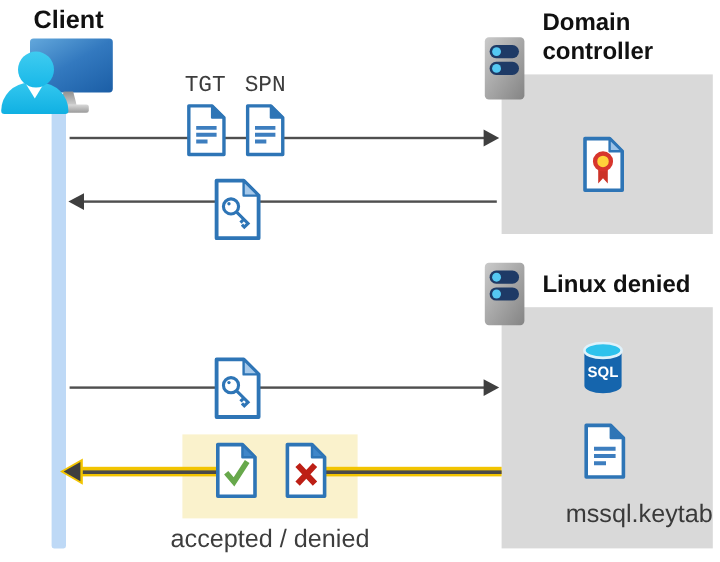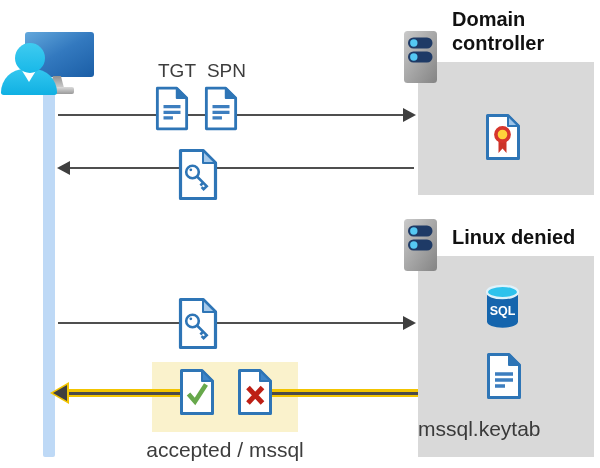--- a/index.html
+++ b/index.html
@@ -31,33 +31,33 @@
   .dc-box{left:418px;top:62px;width:176px;height:133px;}
   .lx-box{left:418px;top:256px;width:176px;height:201px;}
   .dc-server{left:403px;top:30px;}
   .lx-server{left:403px;top:218px;}
   .col-title{font-size:20px;font-weight:700;color:#111;line-height:24px;}
   .dc-title{left:452px;top:7px;width:150px;}
   .lx-title{left:452px;top:225px;white-space:nowrap;}
   .cert-doc{left:485px;top:112px;}
   .sql-icon{left:485px;top:283px;}
   .keytab-doc{left:486px;top:352px;}
-  .keytab-label{left:418px;top:417px;width:176px;text-align:left;font-size:21px;color:#3a3a3a;}
+  .keytab-label{left:418px;top:417px;width:176px;text-align:right;font-size:21px;color:#3a3a3a;}
 
   
   .gline{height:2px;background:#4f4f4f;}
   .head-r{width:0;height:0;border-top:7px solid transparent;border-bottom:7px solid transparent;border-left:13px solid #3f3f3f;}
   .head-l{width:0;height:0;border-top:7px solid transparent;border-bottom:7px solid transparent;border-right:13px solid #3f3f3f;}
   .line1{left:58px;top:114px;width:346px;}
   .head1{left:403px;top:108px;}
   .line2{left:70px;top:167px;width:344px;}
   .head2{left:57px;top:161px;}
   .line3{left:58px;top:322px;width:346px;}
   .head3{left:403px;top:316px;}
-  .ticket-label{top:60px;width:50px;text-align:right;font-size:19px;color:#3d3d3d;}
+  .ticket-label{top:60px;width:50px;text-align:center;font-size:19px;color:#3d3d3d;font-family:Liberation Mono, monospace;}
   .tgt-label{left:146px;}
   .spn-label{left:196px;}
   .tgt-doc{left:155px;top:85px;}
   .spn-doc{left:204px;top:85px;}
   .key-doc1{left:178px;top:148px;}
   .key-doc2{left:178px;top:297px;}
 
   
   .hl-box{left:152px;top:362px;width:146px;height:70px;background:#faf2cc;}
   .yband{height:8px;background:#f2c400;top:389px;}
@@ -119,20 +119,21 @@
         <path d="M2.5 2.5 H23 L33.5 13 V45.5 H2.5 Z" fill="#fff" stroke="#2e75b6" stroke-width="3" stroke-linejoin="round"></path>
         <path d="M23 2.5 L33.5 13 H23 Z" fill="#9cc3e8" stroke="#2e75b6" stroke-width="2" stroke-linejoin="round"></path>
         <path d="M13.5 26 V40 L17.5 35.6 L21.5 40 V26 Z" fill="#cc3328"></path>
         <circle cx="17.5" cy="21.5" r="6.6" fill="#ffd23b" stroke="#d7352c" stroke-width="3.6"></circle>
       </symbol>
     </defs>
   </svg>
 
   <div class="abs timeline z0"></div>
 
+  <div class="abs client-label z3">Client</div>
   <div class="abs monitor z1"></div>
   <div class="abs monitor-neck z1"></div>
   <div class="abs monitor-base z1"></div>
   <div class="abs person-body z2">
     <div class="abs collar"></div>
   </div>
   <div class="abs person-head z2"></div>
 
   <div class="abs gray-box dc-box z0"></div>
   <svg class="abs dc-server z2" width="35" height="54">
@@ -189,15 +190,15 @@
       <div class="core"></div>
     </div>
   <div class="abs ytri-outer z1"></div>
   <div class="abs ytri-inner z2"></div>
   <svg class="abs check-doc z2" width="38" height="48" viewBox="0 0 36 48">
       <use href="#sym-doc-check"></use>
     </svg>
   <svg class="abs x-doc z2" width="38" height="48" viewBox="0 0 36 48">
       <use href="#sym-doc-x"></use>
     </svg>
-  <div class="abs result-label z3">accepted / mssql</div>
+  <div class="abs result-label z3">accepted / denied</div>
 
 </div>
 
 </body></html>

